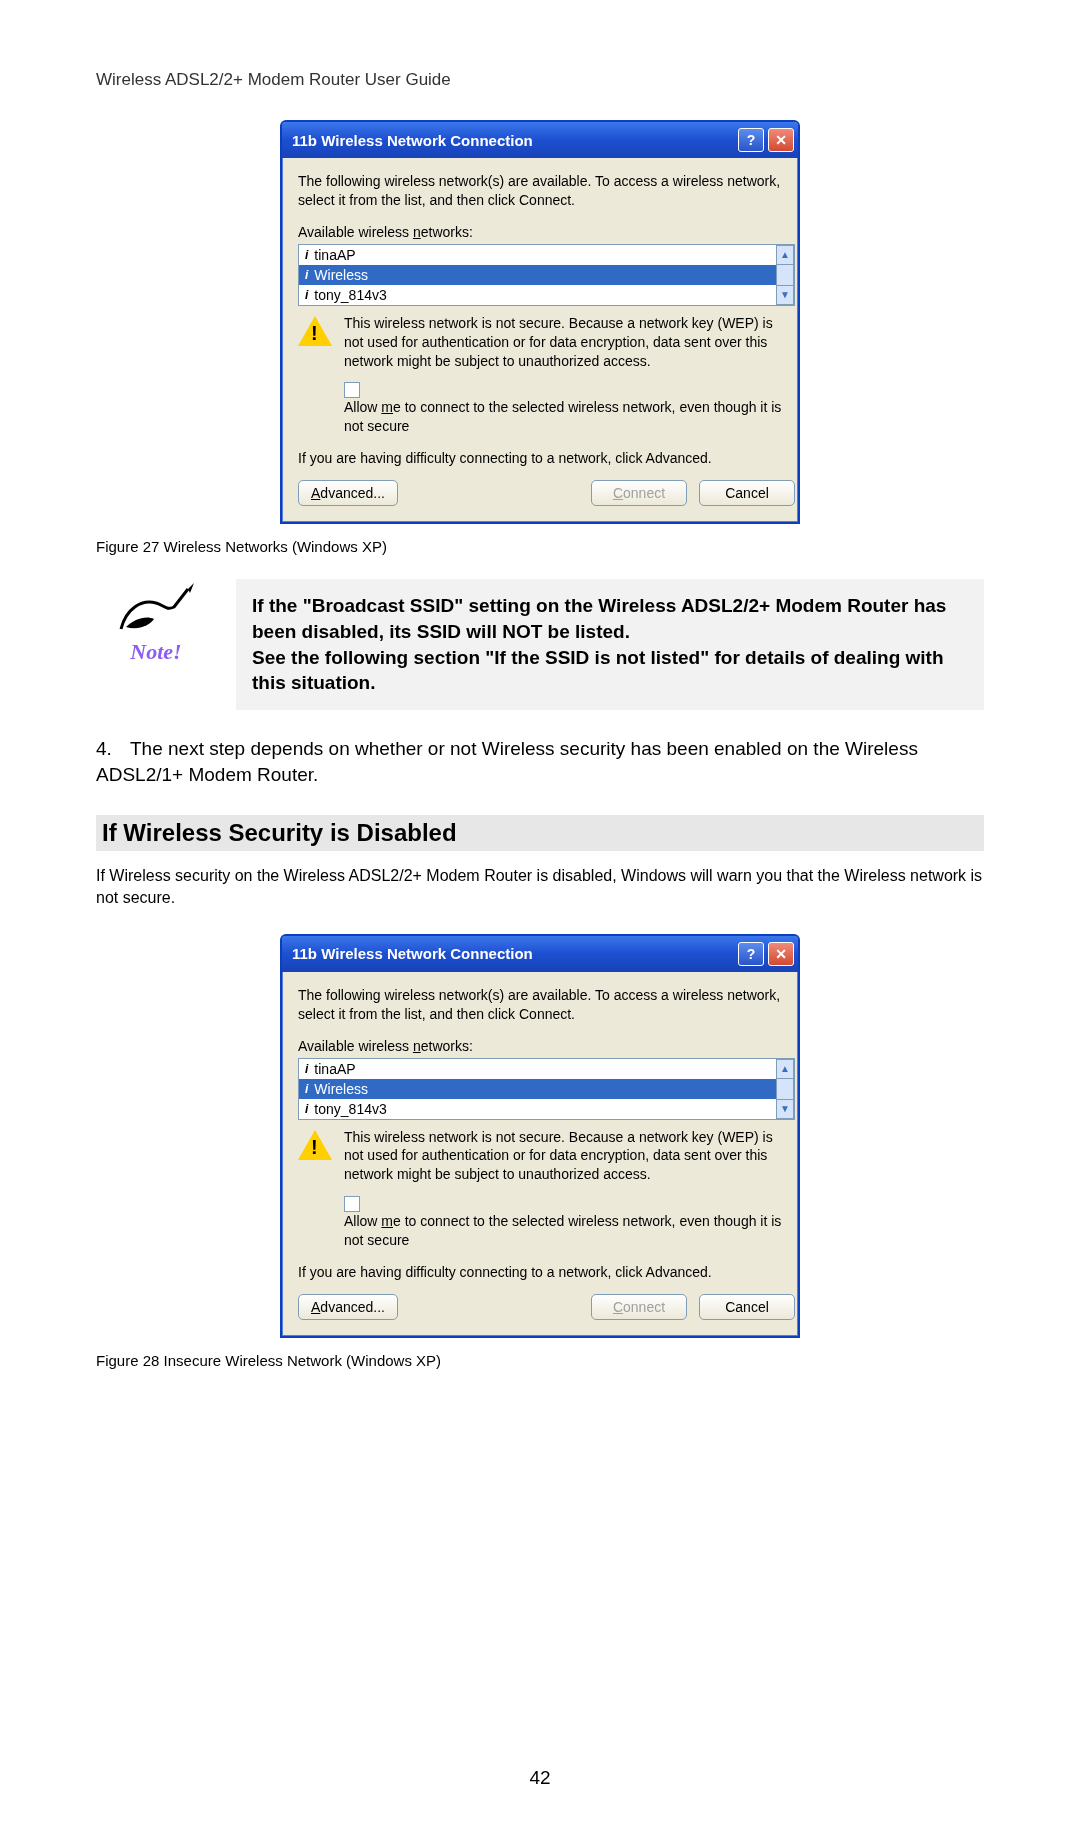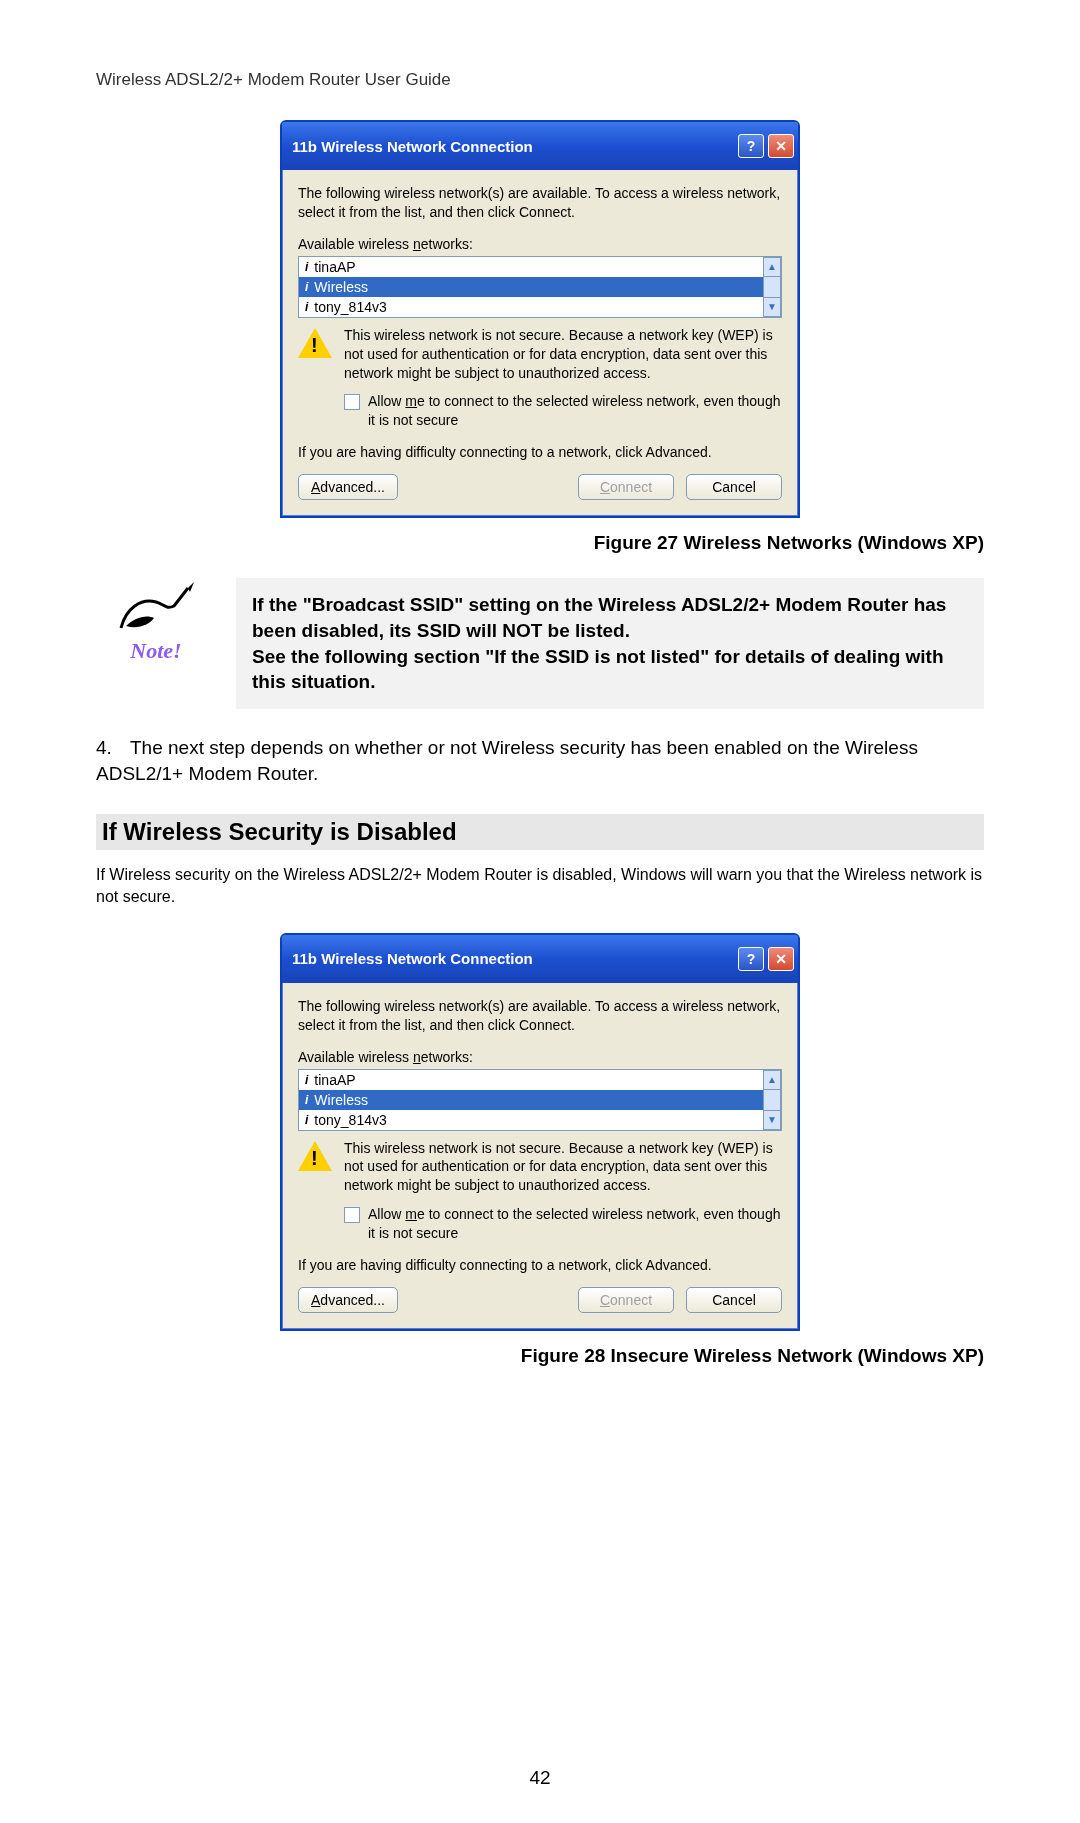--- a/index.html
+++ b/index.html
@@ -32,40 +32,40 @@
     background: #ece9d8;
     font-family: Tahoma, Arial, sans-serif;
     font-size: 14px;
     color: #000;
     box-shadow: 0 0 0 1px #5b7cd6 inset;
   }
   .titlebar {
     display: flex;
     align-items: center;
     justify-content: space-between;
-    height: 48px;
+    height: 36px;
     padding: 0 4px 0 10px;
     background: linear-gradient(to bottom, #3b77ea 0%, #1c4fd0 50%, #1843b8 100%);
     color: #fff;
     font-weight: bold;
     font-size: 15px;
     border-radius: 4px 4px 0 0;
   }
   .title-icons { display: flex; gap: 4px; }
   .win-btn {
     width: 24px; height: 22px;
     border: 1px solid #fff;
     border-radius: 3px;
     display: flex; align-items: center; justify-content: center;
     font-weight: bold; font-size: 14px;
     background: linear-gradient(to bottom,#5c8cef,#2a55c7);
     color:#fff;
   }
   .win-btn.close { background: linear-gradient(to bottom,#f08b7a,#d24a2f); }
-  .dlg-body { padding: 14px 16px 16px 16px; }
+  .dlg-body { padding: 14px 3px 16px 16px; }
   .dlg-intro { line-height: 1.35; margin-bottom: 14px; }
   .label-avail { margin-bottom: 4px; }
   .listbox {
     border: 1px solid #7f9db9;
     background: #fff;
     margin-bottom: 8px;
     position: relative;
   }
   .list-inner { margin-right: 18px; }
   .list-row {
@@ -95,39 +95,39 @@
     width: 0; height: 0;
     border-left: 17px solid transparent;
     border-right: 17px solid transparent;
     border-bottom: 30px solid #ffcf00;
     position: relative;
   }
   .tri::after{
     content:"!"; position:absolute; left:-4px; top:6px; color:#000; font-weight:bold; font-size:20px;
   }
   .warn-text { line-height: 1.35; }
-  .allow-row { display: flex; gap: 8px; margin-left: 46px; margin-bottom: 14px; line-height:1.35;}
+  .allow-row { display: flex; margin-left: 46px; margin-bottom: 14px; line-height:1.35;flex-direction:column;}
   .chk {
     width: 14px; height: 14px; border: 1px solid #7f9db9; background:#fff; flex:none; margin-top:2px;
   }
   .diff-text { margin-bottom: 14px; }
   .btn-row { display: flex; gap: 12px; justify-content: flex-start; }
   .btn-row .spacer { flex: 1; }
   .xp-btn {
     min-width: 96px; height: 26px;
     border: 1px solid #7f9db9; border-radius: 5px;
     background: linear-gradient(to bottom,#fff,#ece9d8);
     font: 14px Tahoma, Arial, sans-serif;
     padding: 0 12px;
   }
   .xp-btn.disabled { color: #a0a0a0; }
   .fig-caption {
-    text-align: right;
-    font-weight: bold;
-    font-size: 19px;
+    text-align: left;
+    font-weight: normal;
+    font-size: 15px;
     margin: 14px 0 24px 0;
   }
   .note-block {
     display: flex;
     gap: 20px;
     margin: 0 0 26px 0;
   }
   .note-icon-col {
     width: 120px; flex:none; text-align:center;
   }

